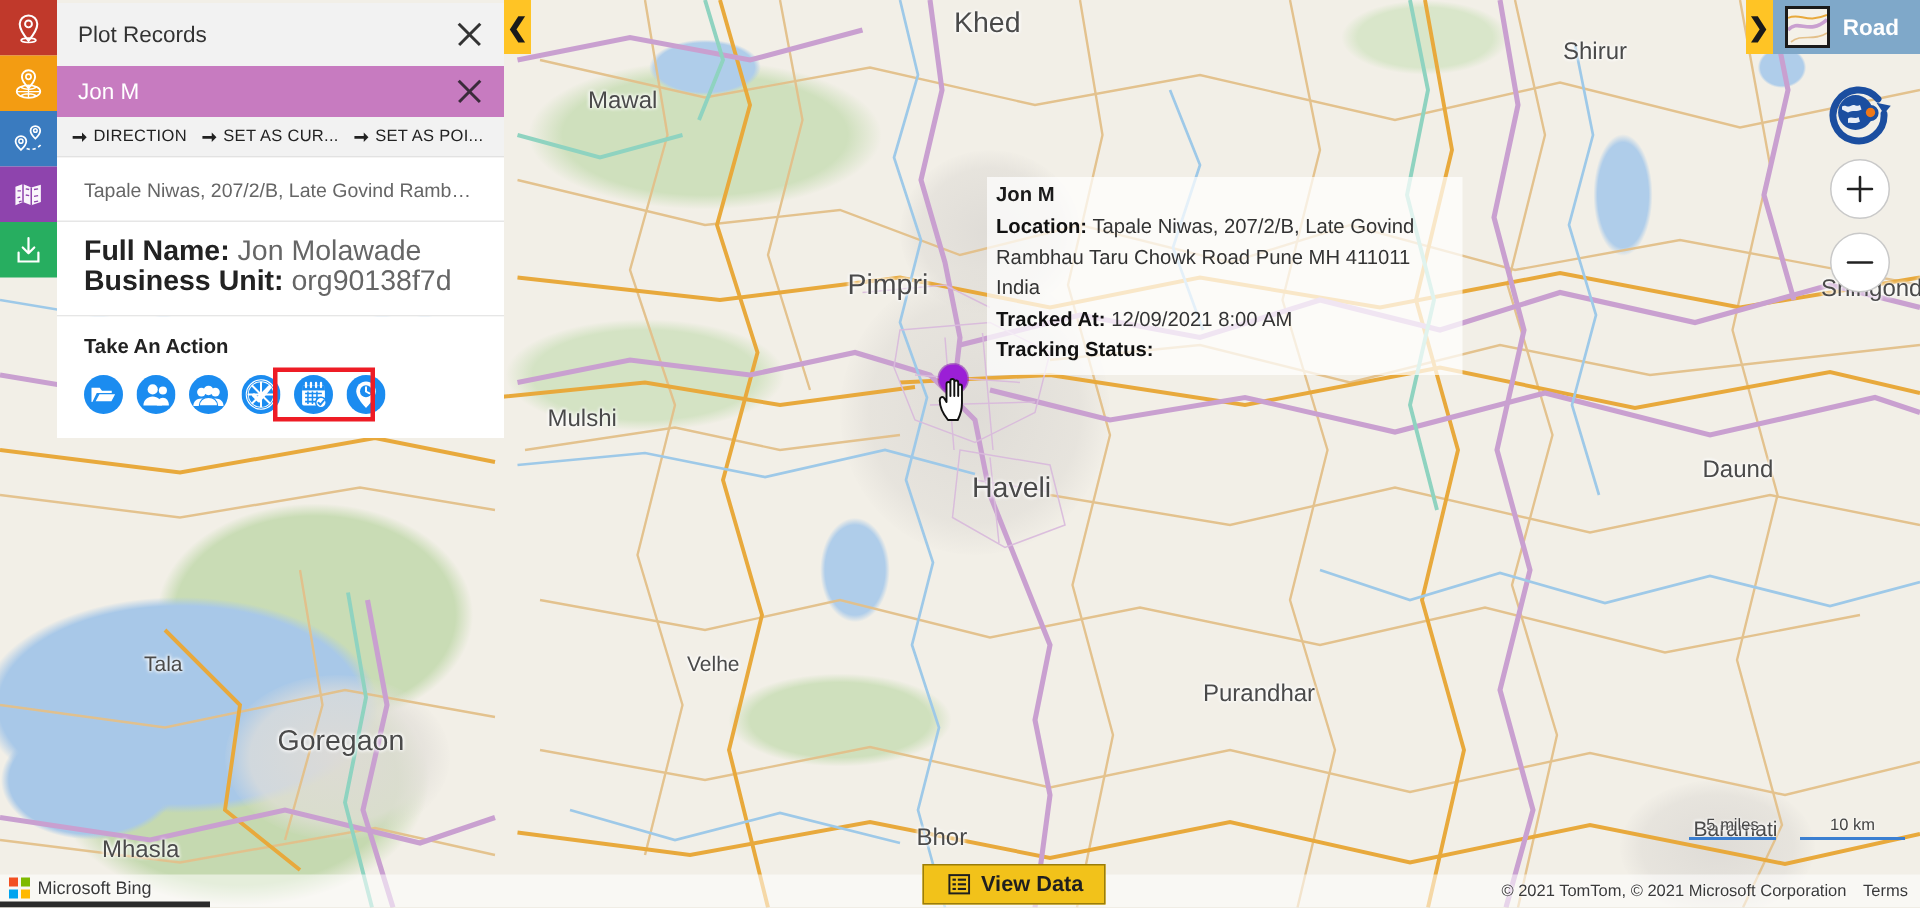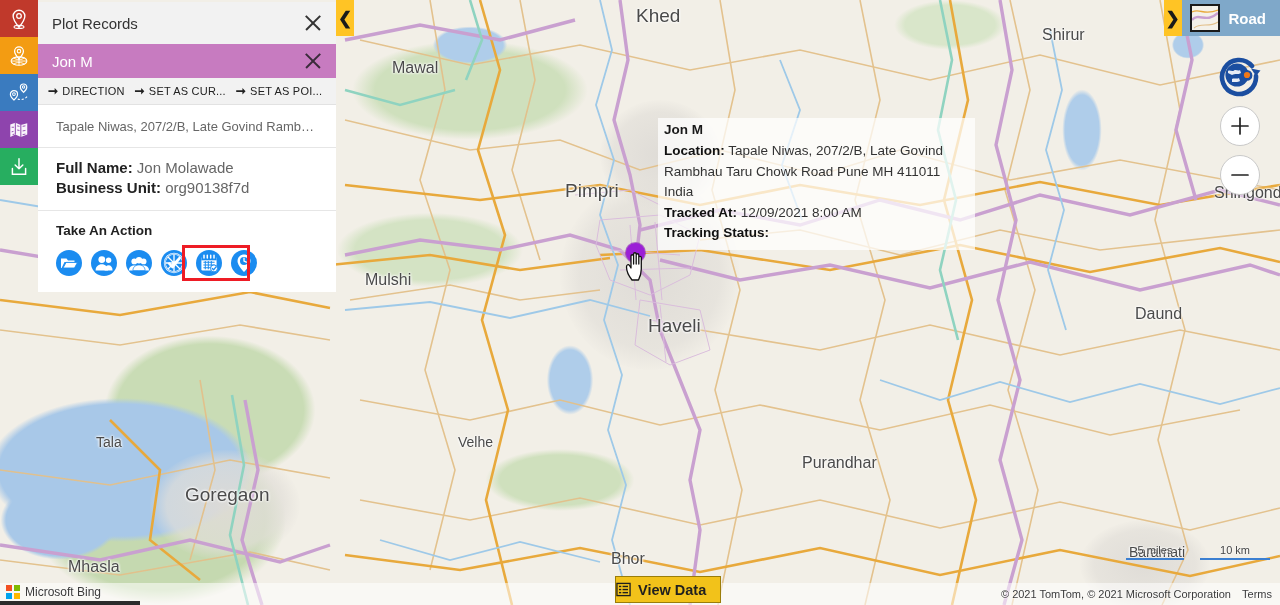--- a/index.html
+++ b/index.html
@@ -63,21 +63,21 @@
   .rec-head .nm{color:#fff;font-size:15px;}
   .rec-head .xbtn:before,.rec-head .xbtn:after{background:#3a2b3a;}
   .actions-row{background:#F2F2F2;height:26px;display:flex;align-items:center;
                gap:10px;padding:0 6px 0 10px;border-bottom:1px solid #e2e2e2;overflow:hidden;}
   .act-link{display:flex;align-items:center;gap:4px;font-size:11px;color:#222;
             letter-spacing:.2px;cursor:pointer;white-space:nowrap;}
   .arrow-ico{font-size:12px;line-height:1;font-weight:bold;}
   .addr-row{background:#fff;height:42px;display:flex;align-items:center;padding:0 18px;
             border-bottom:1px solid #e6e6e6;font-size:13px;color:#666;white-space:nowrap;overflow:hidden;}
   .det-row{background:#fff;padding:10px 18px 12px;border-bottom:1px solid #e6e6e6;}
-  .det-line{font-size:15px;color:#666;line-height:20px;}
+  .det-line{font-size:19px;color:#666;line-height:20px;}
   .det-line b{color:#222;font-weight:bold;}
   .take-sec{background:#fff;padding:12px 18px 16px;}
   .take-title{font-size:13.5px;font-weight:bold;color:#222;margin-bottom:12px;}
   .ico-row{display:flex;align-items:center;gap:9px;position:relative;}
   .act-ico{width:26px;height:26px;cursor:pointer;flex:0 0 auto;}
   .hl-box{position:absolute;left:126px;top:-5px;width:68px;height:36px;
           border:3px solid #EE1C25;box-sizing:border-box;pointer-events:none;}
 
   
   .collapse-tab{position:absolute;width:18px;height:36px;background:#FFC425;
@@ -106,21 +106,21 @@
   #locbtn{position:absolute;right:18px;top:52px;width:46px;height:46px;z-index:40;cursor:pointer;}
   .zbtn{position:absolute;right:20px;width:40px;height:40px;border-radius:50%;
         background:#fff;border:1px solid #c9c9c9;display:flex;align-items:center;justify-content:center;
         z-index:40;cursor:pointer;box-sizing:border-box;}
   .zbtn svg{width:22px;height:22px;}
   #zin{top:106px;}
   #zout{top:155px;}
 
   
   #viewdata{position:absolute;left:615px;top:576px;height:27px;background:#F2C21A;
-            border:1px solid #9a7d0a;display:flex;align-items:center;gap:7px;padding:0 14px 0 0;
+            border:1px solid #9a7d0a;display:flex;align-items:center;gap:7px;padding:0 14px 0 16px;
             z-index:40;cursor:pointer;box-sizing:border-box;}
   #viewdata .vd-lab{font-size:14.5px;font-weight:bold;color:#1f1f1f;}
 
   
   #scalebar{position:absolute;right:10px;top:544px;z-index:35;display:flex;gap:16px;align-items:flex-start;}
   .sc-item{display:flex;flex-direction:column;align-items:center;justify-content:center;}
   .sc-txt{font-size:11px;color:#444;text-shadow:0 0 2px #fff,0 0 2px #fff;}
   .sc-line{height:2px;background:#3b7fd1;margin-top:2px;}
   #attrib{position:absolute;right:8px;bottom:5px;font-size:11px;color:#3a3a3a;z-index:35;
           text-shadow:0 0 2px #fff,0 0 2px #fff;}

